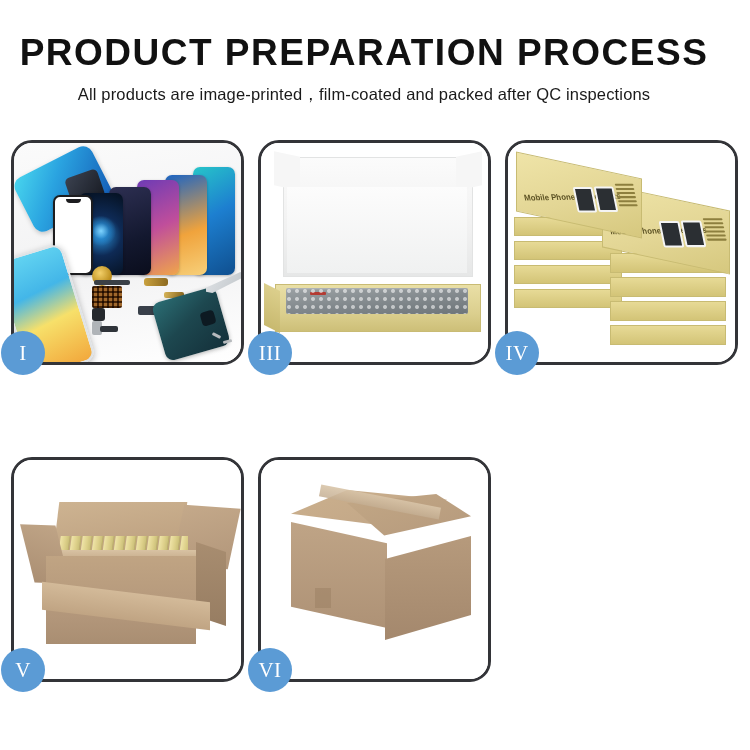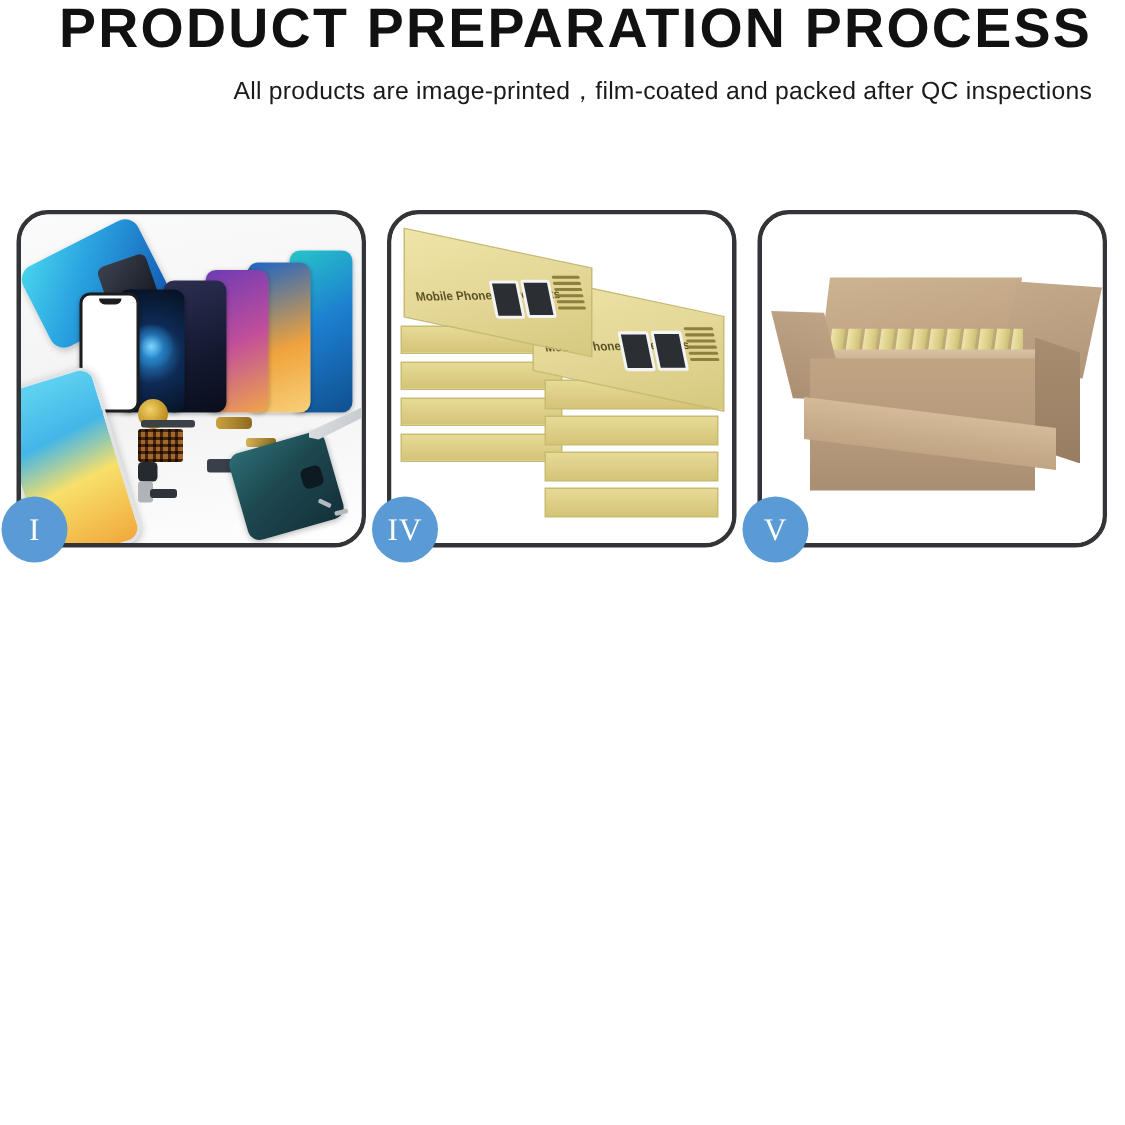--- a/index.html
+++ b/index.html
@@ -3,21 +3,21 @@
 <meta charset="utf-8">
 <style>
   html,body{margin:0;padding:0;}
   body{
     width:750px;height:750px;
     background:#ffffff;
     font-family:"Liberation Sans", sans-serif;
     overflow:hidden;
     position:relative;
   }
-  .header{width:728px;text-align:right;}
+  .header{width:728px;text-align:center;padding-top:34px;}
   .title{
     font-size:37px;font-weight:700;letter-spacing:1.5px;color:#111111;
     line-height:1.0;white-space:nowrap;
   }
   .subtitle{
     font-size:16.5px;color:#1a1a1a;margin-top:13px;white-space:nowrap;
     letter-spacing:0.15px;
   }
   .grid{
     position:absolute;left:11px;top:140px;
@@ -261,20 +261,32 @@
         <div class="screws">
             <i></i>
             <i></i>
           </div>
       </div>
     </div>
     <div class="badge">I</div>
   </div>
 
 
+  <div class="panel">
+    <div class="panel-inner p3">
+      <div class="box3-lid"></div>
+      <div class="box3-foam"></div>
+      <div class="box3-tray">
+        <div class="box3-inner">
+          <div class="box3-red"></div>
+        </div>
+      </div>
+    </div>
+    <div class="badge">III</div>
+  </div>
 
   <div class="panel">
     <div class="panel-inner p4">
       <div class="stack">
 
         <div class="sbox sb-side" style="left:0;top:56px;width:106px;height:17px;"></div>
         <div class="sbox sb-side" style="left:0;top:80px;width:106px;height:17px;"></div>
         <div class="sbox sb-side" style="left:0;top:104px;width:106px;height:17px;"></div>
         <div class="sbox sb-side" style="left:0;top:128px;width:106px;height:17px;"></div>
 
@@ -338,14 +350,29 @@
         <div class="ct-rim"></div>
         <div class="ct-flap-left"></div>
         <div class="ct-front"></div>
         <div class="ct-side"></div>
         <div class="ct-flap-front"></div>
       </div>
     </div>
     <div class="badge">V</div>
   </div>
 
+  <div class="panel">
+    <div class="panel-inner p6">
+      <div class="sealed">
+        <div class="sl-left">
+          <div class="tab1"></div>
+          <div class="tab2"></div>
+        </div>
+        <div class="sl-right"></div>
+        <div class="sl-top"></div>
+        <div class="sl-top2"></div>
+        <div class="tape"></div>
+      </div>
+    </div>
+    <div class="badge">VI</div>
+  </div>
 
 </div>
 
 </body></html>

